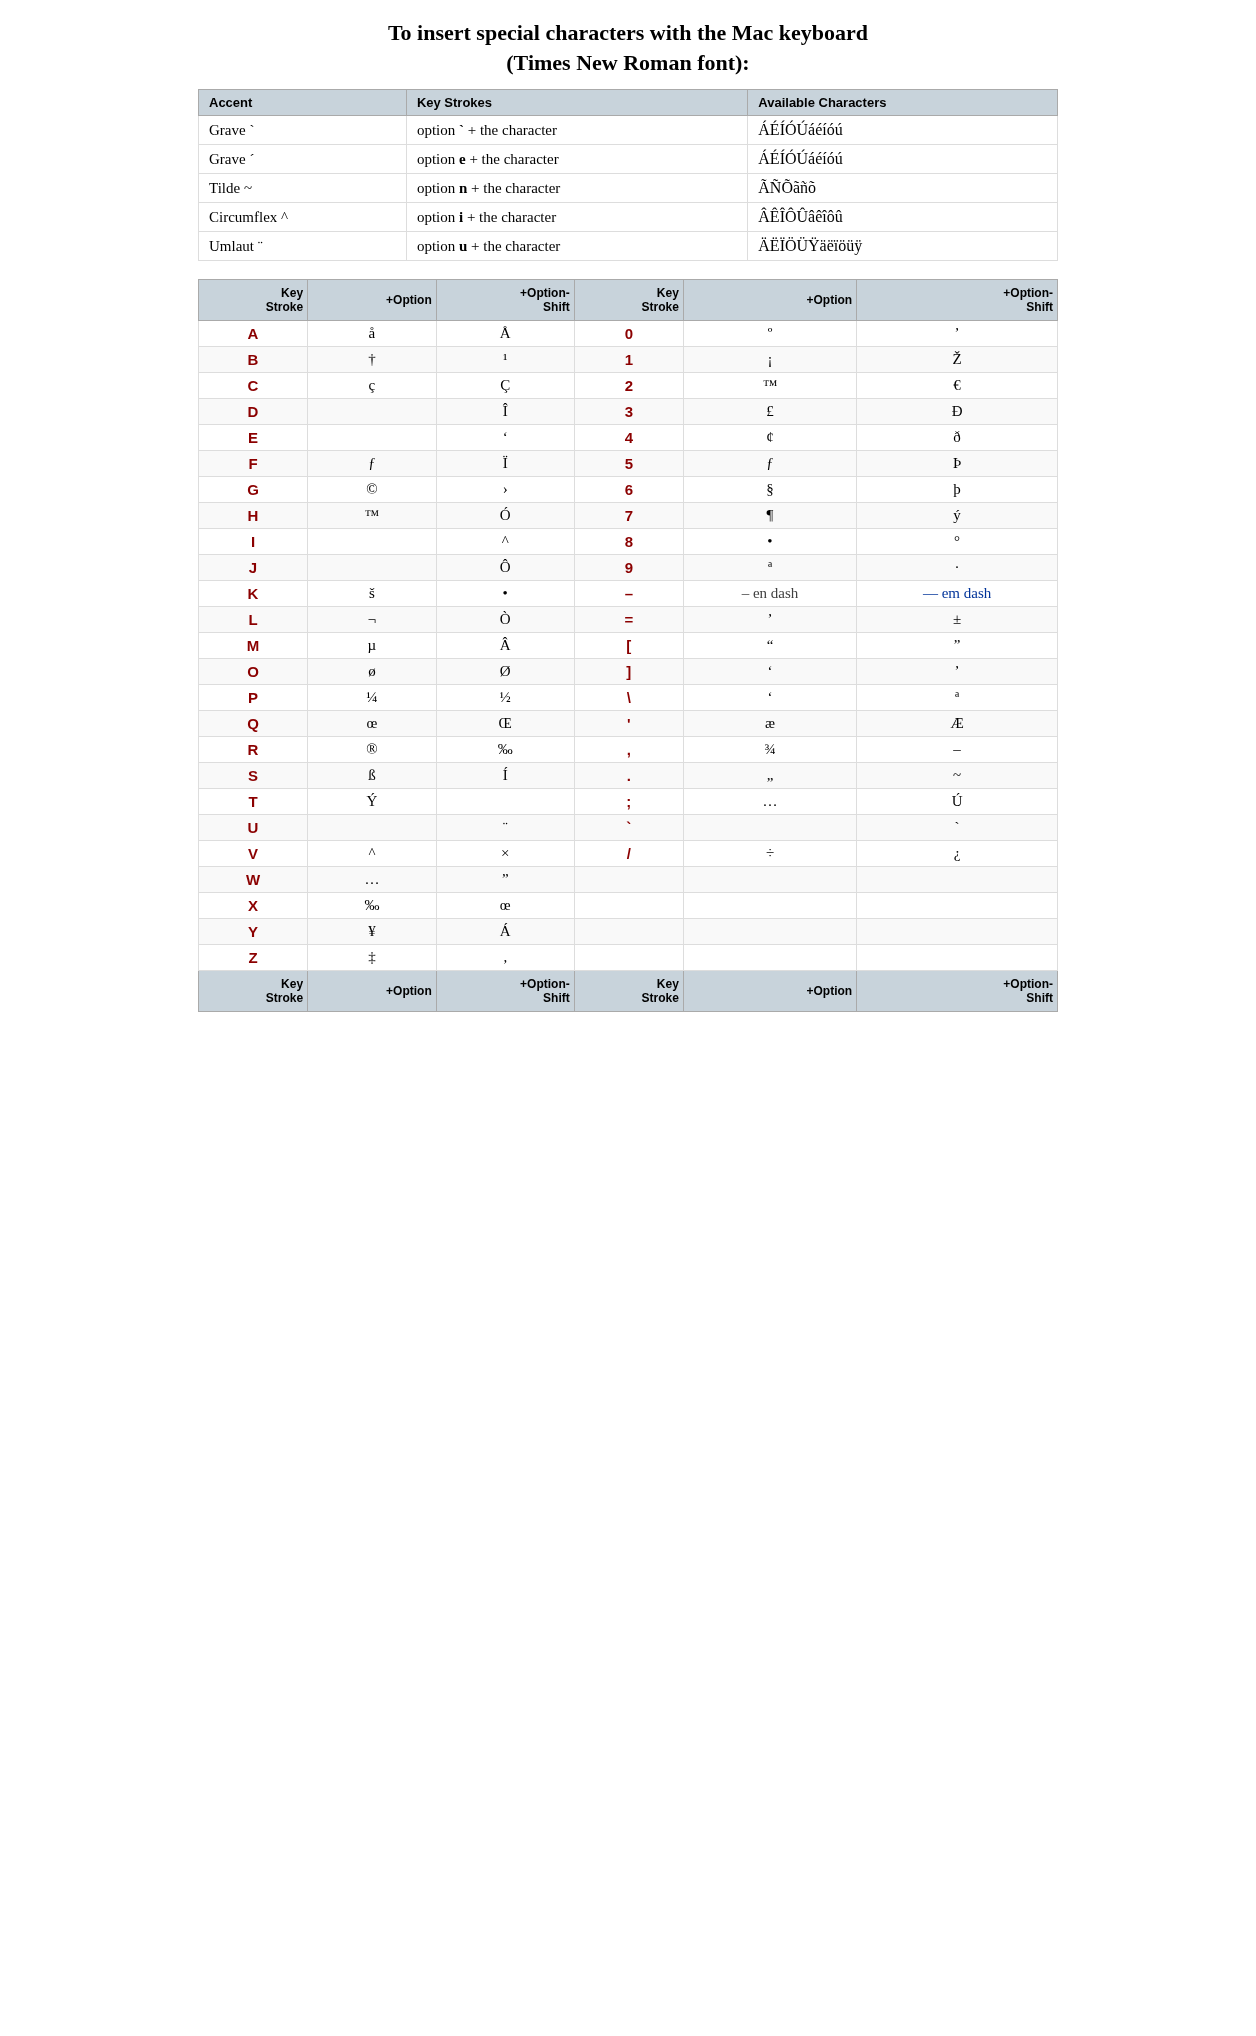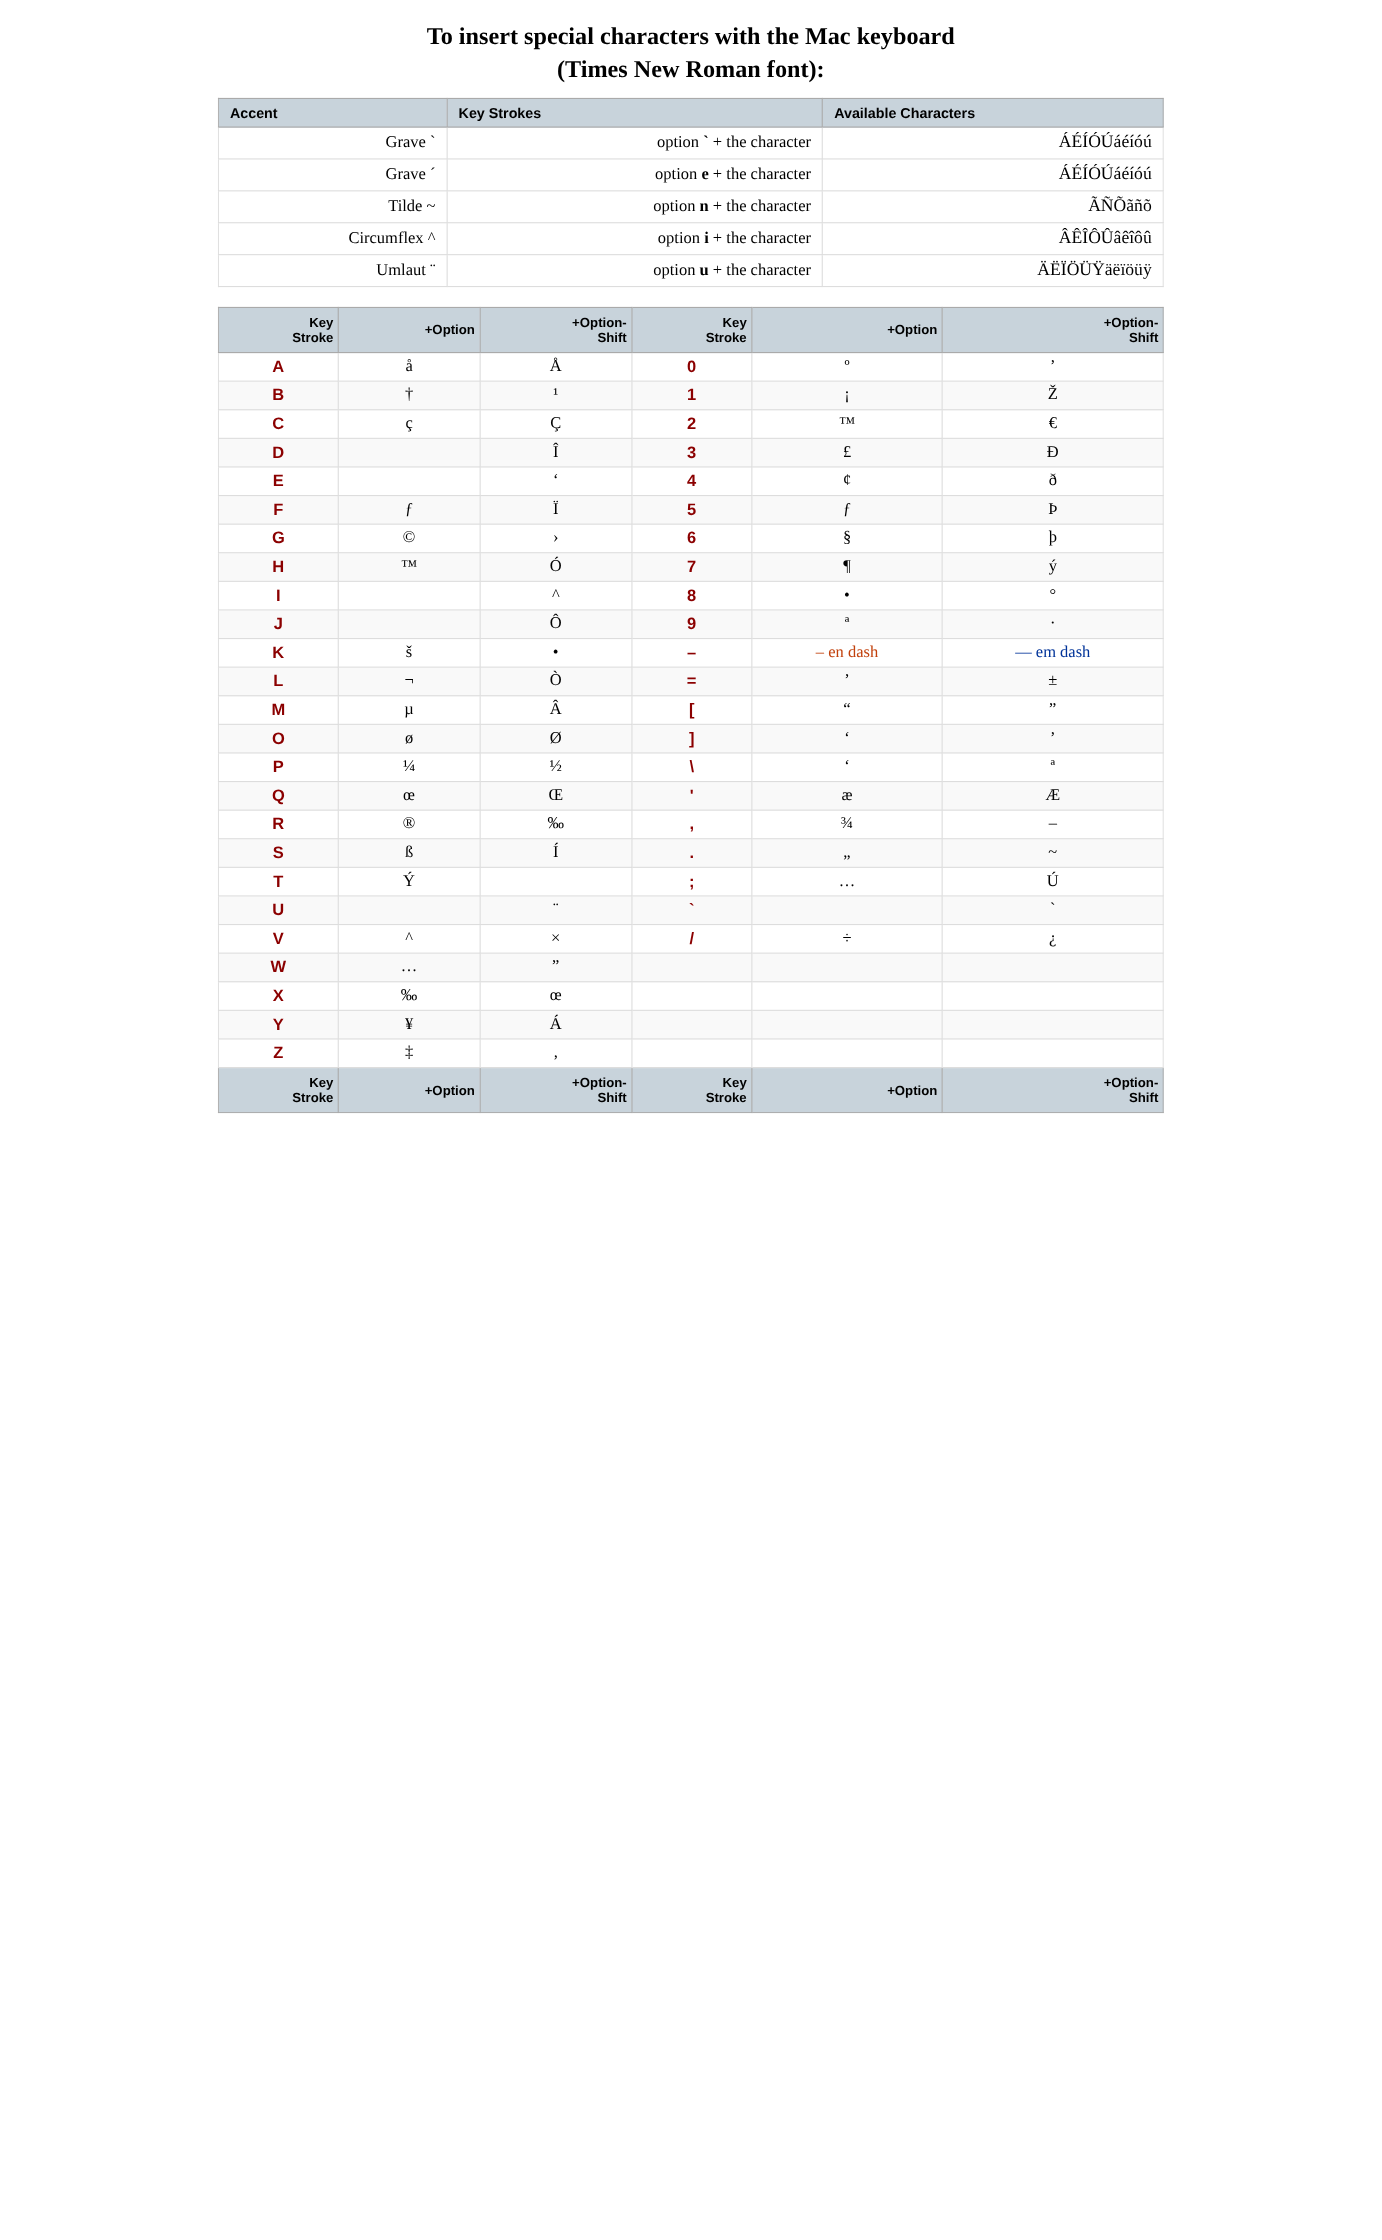--- a/index.html
+++ b/index.html
@@ -28,21 +28,20 @@
       font-size: 13px;
       font-weight: bold;
       padding: 5px 10px;
       text-align: left;
       border: 1px solid #aaa;
     }
     .accent-table td {
       padding: 5px 10px;
       border: 1px solid #ddd;
       vertical-align: middle;
-      text-align: right;
     }
     .accent-table td:first-child {
       font-weight: normal;
       font-size: 15px;
     }
     .char-table {
       width: 100%;
       border-collapse: collapse;
       font-size: 15px;
     }
@@ -216,21 +215,21 @@
         <td>Ô</td>
         <td class="key-col">9</td>
         <td>ª</td>
         <td>·</td>
       </tr>
       <tr>
         <td class="key-col">K</td>
         <td>š</td>
         <td>•</td>
         <td class="key-col">–</td>
-        <td><span style="color:#c2410c">– en dash</span></td>
+        <td><span style="color:#404040">– en dash</span></td>
         <td><span style="color:#003399">— em dash</span></td>
       </tr>
       <tr>
         <td class="key-col">L</td>
         <td>¬</td>
         <td>Ò</td>
         <td class="key-col">=</td>
         <td>’</td>
         <td>±</td>
       </tr>

